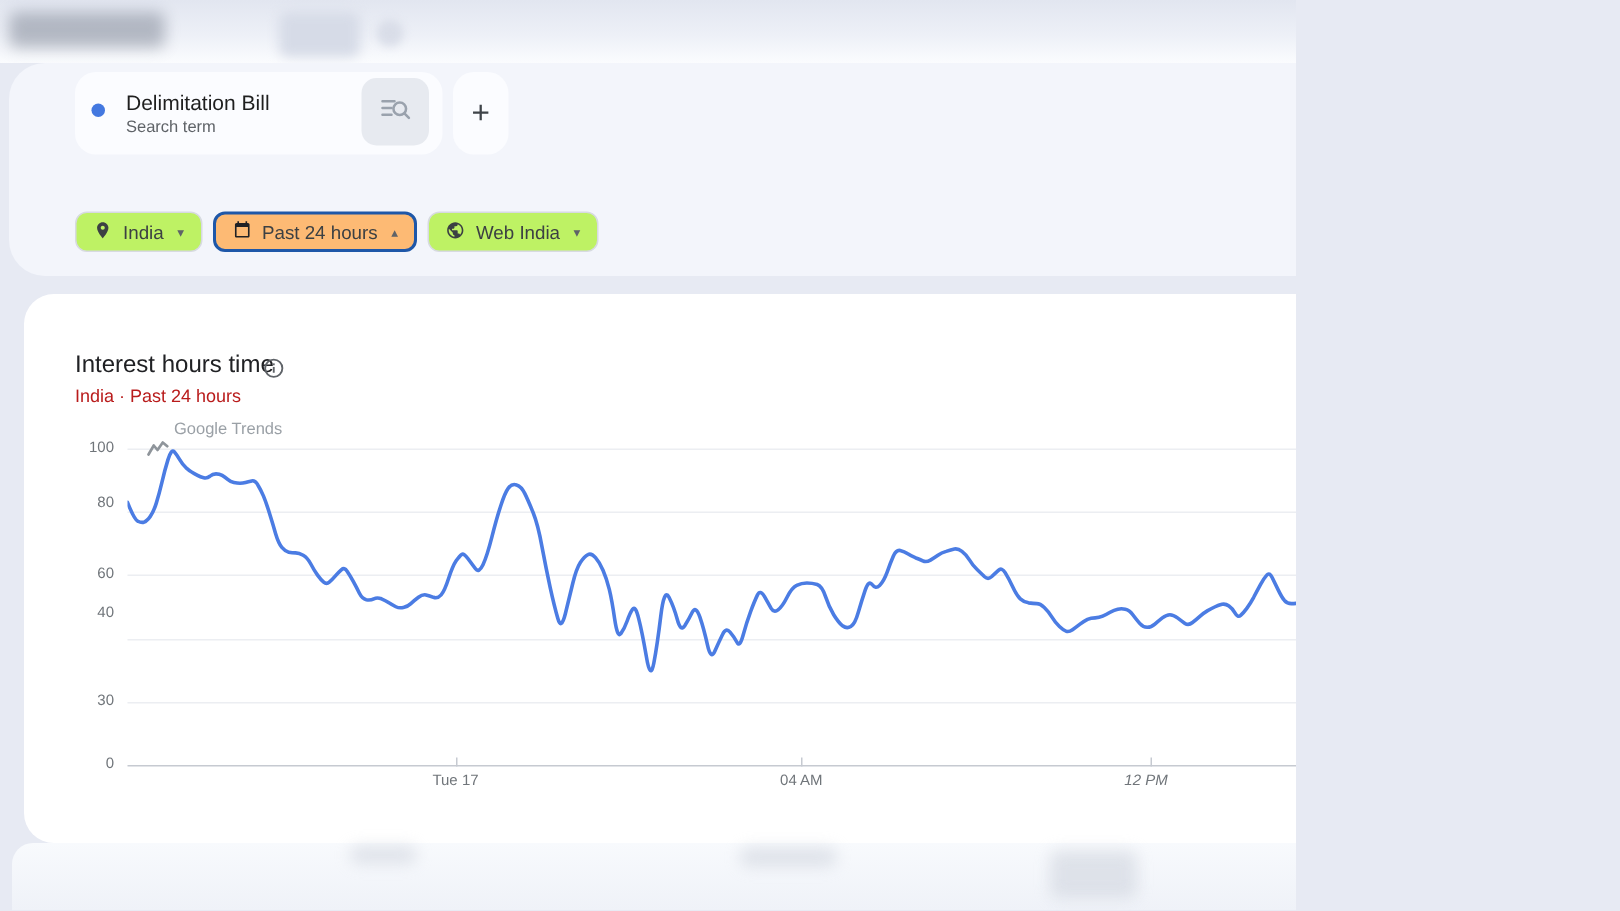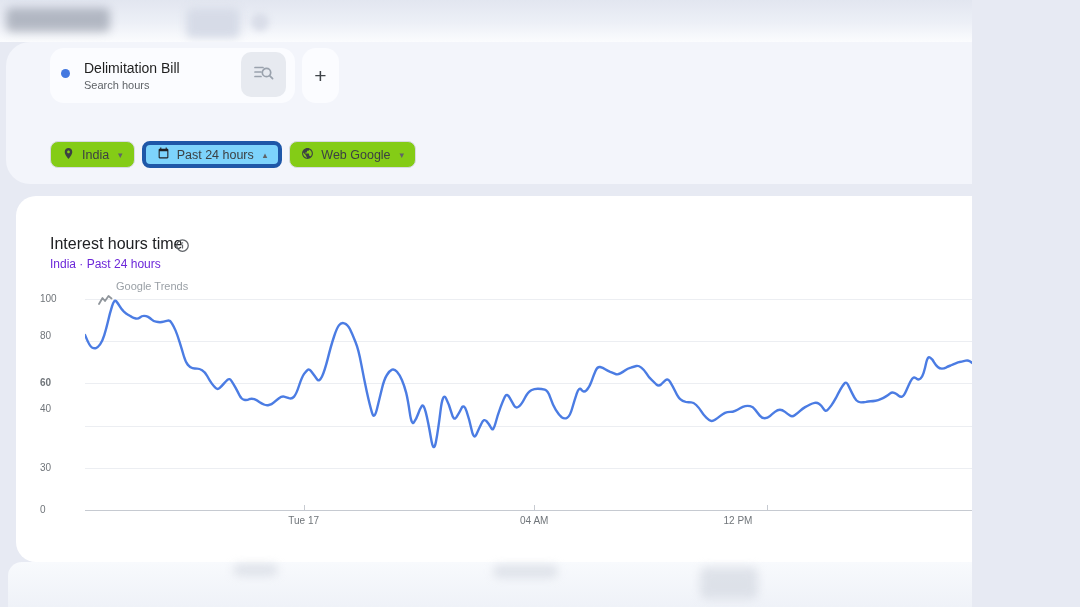--- a/index.html
+++ b/index.html
@@ -1,16 +1,16 @@
 <!DOCTYPE html>
 <html><head>
 <meta charset="utf-8">
 <style>
   html,body{margin:0;padding:0;background:#e7eaf3;}
-  .stage{position:relative;width:972px;height:607px;overflow:hidden;background:#e7eaf3;
+  .stage{position:relative;width:864px;height:607px;overflow:hidden;background:#e7eaf3;
          font-family:"Liberation Sans",sans-serif;-webkit-font-smoothing:antialiased;}
   
   .top-blur{position:absolute;left:0;top:0;width:1080px;height:42px;
             background:linear-gradient(180deg,#e2e6f0 0%,#edf0f7 55%,#fbfcfe 100%);}
   .blur-dark{position:absolute;left:6px;top:8px;width:104px;height:24px;border-radius:5px;
              background:#6d7585;opacity:.45;filter:blur(5px);}
   .blur-box{position:absolute;left:186px;top:8px;width:54px;height:30px;border-radius:6px;
             background:#d6dbe7;filter:blur(4px);}
   .blur-circle{position:absolute;left:251px;top:13px;width:18px;height:18px;border-radius:50%;
                background:#d9dde8;filter:blur(3px);}
@@ -23,38 +23,38 @@
   .term-title{position:absolute;left:84px;top:60px;font-size:14px;font-weight:500;color:#1f1f1f;}
   .term-sub{position:absolute;left:84px;top:79px;font-size:11px;color:#5f6368;}
   .explore-btn{position:absolute;left:241px;top:52px;width:45px;height:45px;border:none;
                background:#e7eaf0;border-radius:10px;display:flex;align-items:center;justify-content:center;cursor:pointer;}
   .add-card{position:absolute;left:302px;top:48px;width:37px;height:55px;background:#fbfcff;border:none;
             border-radius:14px;font-size:21px;font-weight:300;color:#3f4449;cursor:pointer;
             display:flex;align-items:center;justify-content:center;font-family:inherit;}
   
   .chips{position:absolute;left:50px;top:141px;display:flex;gap:7px;}
   .chip{height:27px;display:inline-flex;align-items:center;gap:7px;padding:0 11px;
-        background:#84cc16;border:1px solid #d7dae1;border-radius:8px;font-size:12.5px;
+        background:#bef264;border:1px solid #d7dae1;border-radius:8px;font-size:12.5px;
         font-weight:500;color:#3c4043;cursor:pointer;box-sizing:border-box;}
-  .chip.selected{border:4px solid #be185d;background:#7dd3fc;}
+  .chip.selected{border:2px solid #be185d;background:#fdba74;}
   .chip .caret{font-size:9px;color:#5f6368;margin-left:2px;}
   
   .chart-card{position:absolute;left:16px;top:196px;right:0;height:366px;background:#ffffff;
               border-radius:20px 0 0 20px;}
   .chart-title{position:absolute;left:50px;top:235px;font-size:16px;color:#202124;}
   .info-btn{position:absolute;left:174px;top:237px;width:16px;height:16px;border:none;background:transparent;
             padding:0;cursor:pointer;display:flex;align-items:center;justify-content:center;}
-  .chart-sub{position:absolute;left:50px;top:257px;font-size:12px;color:#6d28d9;}
+  .chart-sub{position:absolute;left:50px;top:257px;font-size:12px;color:#b91c1c;}
   .dl-btn{position:absolute;left:1026px;top:239px;width:22px;height:22px;border:none;background:transparent;
           padding:0;cursor:pointer;display:flex;align-items:center;justify-content:center;}
   
   #chart-area{position:absolute;left:0;top:0;width:1080px;height:607px;pointer-events:none;}
   .grid-line{position:absolute;left:85px;width:918px;height:1px;background:#eceef2;}
   .axis-line{position:absolute;left:85px;width:918px;height:1px;background:#c6cad1;}
-  .y-label{position:absolute;left:40px;width:36px;font-size:10px;color:#70757a;}
+  .y-label{position:absolute;left:40px;width:36px;text-align:right;font-size:10px;color:#70757a;}
   .x-tick{position:absolute;width:1px;height:6px;top:505px;background:#c6cad1;}
   .x-label{position:absolute;top:515px;width:60px;text-align:center;font-size:10px;color:#70757a;}
   .watermark-text{position:absolute;left:113px;top:280px;background:#ffffff;padding:0 5px 1px 3px;
                   font-size:11px;color:#9aa0a6;}
   .watermark-logo{position:absolute;left:98px;top:292px;}
   #line-svg{position:absolute;left:85px;top:296px;pointer-events:auto;}
   
   .bottom-blur{position:absolute;left:8px;top:562px;right:0;height:45px;
                background:linear-gradient(180deg,#f8fafd 0%,#eff2f8 100%);border-radius:14px 0 0 0;}
   .bblob{position:absolute;background:#ccd1db;filter:blur(5px);border-radius:6px;opacity:.55;}
@@ -68,21 +68,21 @@
     <div class="blur-dark"></div>
     <div class="blur-box"></div>
     <div class="blur-circle"></div>
   </div>
 
   <div class="top-panel"></div>
 
   <div class="term-card"></div>
   <span class="term-dot" style="background: rgb(67, 120, 224);"></span>
   <div class="term-title">Delimitation Bill</div>
-  <div class="term-sub">Search hours</div>
+  <div class="term-sub">Search term</div>
   <button class="explore-btn">
     <span>
       <svg width="21" height="18" viewBox="0 0 21 18" fill="none" stroke="#9aa2ad" stroke-width="1.7" stroke-linecap="round">
         <path d="M2 3.5h8M2 8h6M2 12.5h6"></path>
           <circle cx="13.5" cy="8.5" r="4.2"></circle>
           <path d="M16.6 11.6l3 3"></path>
       </svg>
     </span>
   </button>
   <button class="add-card">+</button>
@@ -105,21 +105,21 @@
       </span>
       <span>Past 24 hours</span>
       <span class="caret">▴</span>
     </div>
     <div class="chip">
       <span>
         <svg width="13" height="13" viewBox="0 0 24 24">
             <path fill="#3c4043" d="M12 2C6.48 2 2 6.48 2 12s4.48 10 10 10 10-4.48 10-10S17.52 2 12 2zm-1 17.93c-3.95-.49-7-3.85-7-7.93 0-.62.08-1.21.21-1.79L9 15v1c0 1.1.9 2 2 2v1.93zm6.9-2.54c-.26-.81-1-1.39-1.9-1.39h-1v-3c0-.55-.45-1-1-1H8v-2h2c.55 0 1-.45 1-1V7h2c1.1 0 2-.9 2-2v-.41c2.93 1.19 5 4.06 5 7.41 0 2.08-.8 3.97-2.1 5.39z"></path>
           </svg>
       </span>
-      <span>Web Google</span>
+      <span>Web India</span>
       <span class="caret">▾</span>
     </div>
   </div>
 
   <div class="chart-card"></div>
   <div class="chart-title">Interest hours time</div>
   <button class="info-btn">
     <svg width="15" height="15" viewBox="0 0 24 24" fill="none">
       <circle cx="12" cy="12" r="9.2" stroke="#5f6368" stroke-width="2"></circle>
       <rect x="11" y="10.6" width="2" height="6.2" fill="#5f6368"></rect>
@@ -135,34 +135,34 @@
       </svg>
     </span>
   </button>
 
   <div id="chart-area">
     <div class="grid-line" style="top: 299px;"></div>
       <div class="y-label" style="top: 293px;">100</div>
       <div class="grid-line" style="top: 341.2px;"></div>
       <div class="y-label" style="top: 330px;">80</div>
       <div class="grid-line" style="top: 383.4px;"></div>
-      <div class="y-label" style="top: 377.4px; font-weight: bold;">60</div>
+      <div class="y-label" style="top: 377.4px;">60</div>
       <div class="grid-line" style="top: 425.6px;"></div>
       <div class="y-label" style="top: 403px;">40</div>
       <div class="grid-line" style="top: 467.8px;"></div>
       <div class="y-label" style="top: 461.8px;">30</div>
       <div class="axis-line" style="top: 510px;"></div>
       <div class="y-label" style="top: 504px;">0</div>
       <div class="watermark-text">Google Trends</div>
   <div class="x-tick" style="left: 303.685px;"></div>
       <div class="x-label" style="left: 273.685px;">Tue 17</div>
       <div class="x-tick" style="left: 534.265px;"></div>
       <div class="x-label" style="left: 504.265px;">04 AM</div>
       <div class="x-tick" style="left: 766.675px;"></div>
-      <div class="x-label" style="left: 708px;">12 PM</div>
+      <div class="x-label" style="left: 734px; font-style: italic;">12 PM</div>
       <div class="x-tick" style="left: 1000px;"></div>
       <div class="x-label" style="left: 970px;">06 PM</div>
       <svg id="line-svg" width="918" height="218" viewBox="0 0 918 218">
         <path d="M0.0,38.9Q4.6,50.5 6.9,51.5Q9.2,52.6 11.0,52.1Q12.8,51.5 15.1,48.4Q17.4,45.2 19.2,39.4Q21.0,33.6 22.9,25.7Q24.7,17.8 27.0,10.4Q29.3,3.0 31.1,5.1Q32.9,7.2 34.8,10.4Q36.6,13.5 38.9,15.7Q41.2,17.8 43.0,18.8Q44.8,19.9 46.7,20.9Q48.5,22.0 50.8,22.5Q53.1,23.0 54.9,21.5Q56.7,19.9 59.0,19.9Q61.3,19.9 63.1,20.9Q65.0,22.0 66.8,23.6Q68.6,25.2 70.9,25.7Q73.2,26.2 75.0,26.2Q76.9,26.2 78.7,25.7Q80.5,25.2 82.8,24.6Q85.1,24.1 86.9,27.3Q88.8,30.4 90.6,34.6Q92.4,38.9 94.7,46.3Q97.0,53.6 98.8,60.0Q100.7,66.3 102.9,68.9Q105.2,71.6 107.5,72.1Q109.8,72.6 112.1,72.6Q114.4,72.6 117.1,74.2Q119.9,75.8 122.2,80.0Q124.4,84.2 126.7,87.4Q129.0,90.6 130.8,92.1Q132.7,93.7 134.5,92.1Q136.3,90.6 138.6,87.9Q140.9,85.3 142.7,83.7Q144.6,82.1 146.4,84.8Q148.2,87.4 150.5,91.6Q152.8,95.8 154.6,99.5Q156.5,103.2 159.2,103.8Q162.0,104.3 164.2,103.2Q166.5,102.2 169.3,103.2Q172.0,104.3 174.3,105.9Q176.6,107.4 178.9,108.5Q181.2,109.6 183.9,109.0Q186.7,108.5 188.9,106.4Q191.2,104.3 194.0,102.2Q196.7,100.1 199.0,100.6Q201.3,101.1 204.0,102.2Q206.8,103.2 209.1,100.6Q211.4,97.9 214.1,89.5Q216.9,81.1 219.1,77.9Q221.4,74.7 222.8,73.7Q224.2,72.6 226.9,76.3Q229.7,80.0 232.0,83.2Q234.2,86.3 237.0,80.5Q239.7,74.7 242.9,62.1Q246.1,49.4 248.9,41.0Q251.6,32.5 253.9,29.4Q256.2,26.2 259.4,27.3Q262.6,28.3 264.9,33.1Q267.2,37.8 270.4,45.7Q273.6,53.6 276.3,68.4Q279.1,83.2 281.8,95.8Q284.6,108.5 286.9,116.4Q289.1,124.3 291.9,113.2Q294.6,102.2 296.9,92.7Q299.2,83.2 301.9,79.0Q304.7,74.7 307.0,73.7Q309.3,72.6 312.0,75.8Q314.8,79.0 317.0,84.2Q319.3,89.5 321.2,96.9Q323.0,104.3 324.8,116.9Q326.7,129.6 328.9,126.4Q331.2,123.3 333.1,118.0Q334.9,112.7 336.7,110.1Q338.6,107.4 340.8,116.4Q343.1,125.4 345.9,141.7Q348.6,158.1 350.9,146.0Q353.2,133.8 355.5,114.8Q357.8,95.8 361.0,102.2Q364.2,108.5 366.5,116.9Q368.7,125.4 371.5,121.2Q374.2,116.9 376.5,112.2Q378.8,107.4 381.6,115.4Q384.3,123.3 386.6,133.8Q388.9,144.4 391.6,138.0Q394.4,131.7 396.7,127.0Q398.9,122.2 401.7,125.4Q404.4,128.5 406.3,132.2Q408.1,135.9 410.4,127.5Q412.7,119.0 415.4,111.7Q418.2,104.3 420.0,100.6Q421.8,96.9 424.6,101.6Q427.3,106.4 429.1,109.6Q431.0,112.7 433.7,110.6Q436.5,108.5 439.7,102.2Q442.9,95.8 446.1,94.3Q449.3,92.7 452.9,92.7Q456.6,92.7 459.8,93.7Q463.0,94.8 465.3,101.6Q467.6,108.5 470.8,113.8Q474.0,119.0 476.7,121.2Q479.5,123.3 482.2,121.7Q485.0,120.1 487.2,112.2Q489.5,104.3 491.8,97.4Q494.1,90.6 496.4,93.7Q498.7,96.9 501.4,94.3Q504.2,91.6 506.5,85.3Q508.7,79.0 510.6,74.7Q512.4,70.5 515.1,71.0Q517.9,71.6 520.2,73.2Q522.5,74.7 525.2,75.8Q528.0,76.8 530.2,77.9Q532.5,79.0 535.3,77.4Q538.0,75.8 540.3,74.2Q542.6,72.6 545.8,71.6Q549.0,70.5 551.3,70.0Q553.6,69.5 556.3,71.6Q559.1,73.7 561.4,77.4Q563.6,81.1 566.4,83.7Q569.1,86.3 571.4,88.5Q573.7,90.6 576.0,88.5Q578.3,86.3 580.6,84.2Q582.9,82.1 585.1,85.8Q587.4,89.5 590.2,95.3Q592.9,101.1 595.2,103.2Q597.5,105.3 600.7,105.9Q603.9,106.4 606.2,106.4Q608.5,106.4 611.2,109.0Q614.0,111.7 616.3,115.4Q618.5,119.0 621.3,121.7Q624.0,124.3 625.9,124.9Q627.7,125.4 630.0,123.8Q632.3,122.2 635.0,120.1Q637.8,118.0 640.0,116.9Q642.3,115.9 645.1,115.9Q647.8,115.9 650.1,114.8Q652.4,113.8 655.1,112.2Q657.9,110.6 660.2,110.1Q662.5,109.6 665.2,110.1Q667.9,110.6 670.2,113.8Q672.5,116.9 674.8,119.6Q677.1,122.2 679.8,122.2Q682.6,122.2 684.9,120.1Q687.2,118.0 689.9,115.9Q692.7,113.8 694.9,113.8Q697.2,113.8 700.0,115.9Q702.7,118.0 705.0,119.6Q707.3,121.2 710.0,119.0Q712.8,116.9 715.1,114.8Q717.4,112.7 720.1,111.1Q722.9,109.6 725.1,108.5Q727.4,107.4 729.7,106.9Q732.0,106.4 734.3,108.0Q736.6,109.6 738.4,112.7Q740.2,115.9 742.1,114.3Q743.9,112.7 746.2,109.6Q748.5,106.4 750.8,102.2Q753.0,97.9 755.3,93.7Q757.6,89.5 759.5,87.4Q761.3,85.3 763.1,89.0Q764.9,92.7 767.2,97.4Q769.5,102.2 771.3,104.3Q773.2,106.4 775.9,106.4Q778.7,106.4 781.0,105.9Q783.2,105.3 785.5,105.3Q787.8,105.3 790.6,104.8Q793.3,104.3 795.6,103.2Q797.9,102.2 800.6,100.6Q803.4,99.0 805.2,97.4Q807.0,95.8 809.3,96.9Q811.6,97.9 813.4,99.5Q815.3,101.1 817.1,100.6Q818.9,100.1 821.2,94.8Q823.5,89.5 825.3,85.8Q827.2,82.1 828.5,81.6Q829.9,81.1 831.7,82.7Q833.6,84.2 835.4,82.7Q837.2,81.1 838.6,76.8Q840.0,72.6 841.3,66.3Q842.7,60.0 845.0,61.6Q847.3,63.1 849.1,66.3Q851.0,69.5 852.8,71.0Q854.6,72.6 856.9,72.6Q859.2,72.6 861.0,71.6Q862.8,70.5 865.6,69.5Q868.3,68.4 870.6,67.4Q872.9,66.3 875.7,65.8Q878.4,65.2 880.7,64.7Q883.0,64.2 884.8,65.2Q886.6,66.3 888.9,68.4Q891.2,70.5 893.0,73.2Q894.9,75.8 897.2,76.3Q899.4,76.8 901.3,75.8Q903.1,74.7 904.9,72.6Q906.8,70.5 909.1,65.8Q911.3,61.0 913.2,55.2L915.0,49.4" fill="none" stroke="#4b7ce3" stroke-width="2.4" stroke-linecap="round" stroke-linejoin="round"></path>
       </svg>
     </div>
   <span class="watermark-logo">
     <svg width="15" height="11" viewBox="0 0 15 11">
         <polyline points="1,9 4.5,3 7,6 10.5,1 13.5,3.5" fill="none" stroke="#8f959b" stroke-width="1.8" stroke-linejoin="round" stroke-linecap="round"></polyline>
       </svg>

